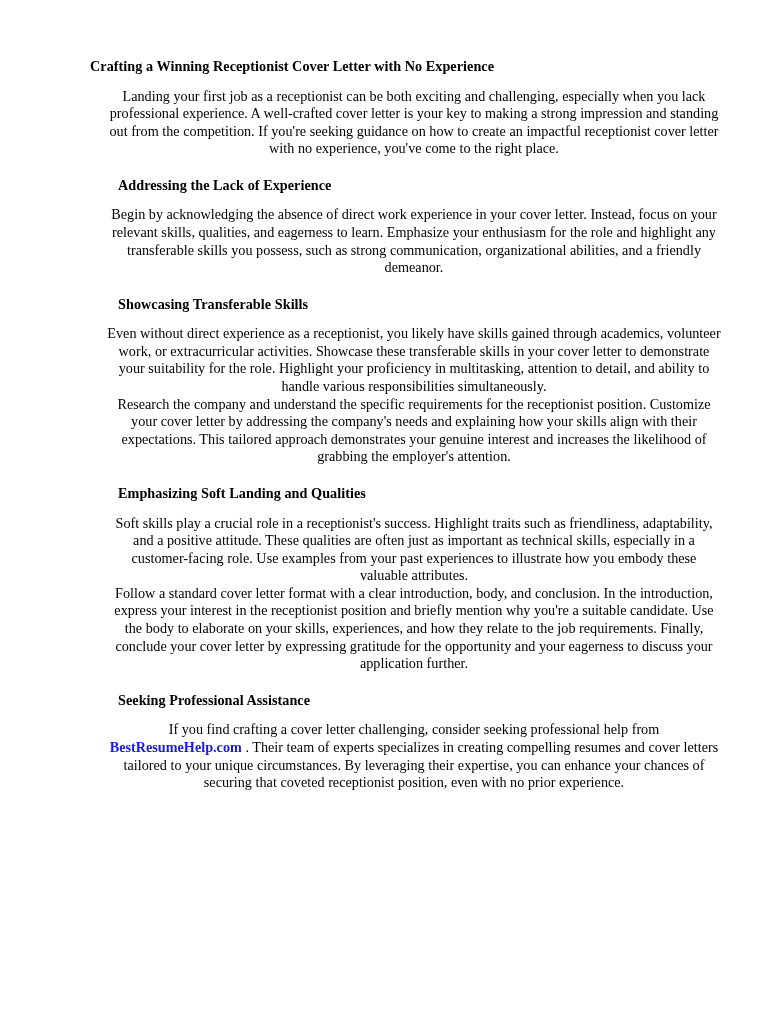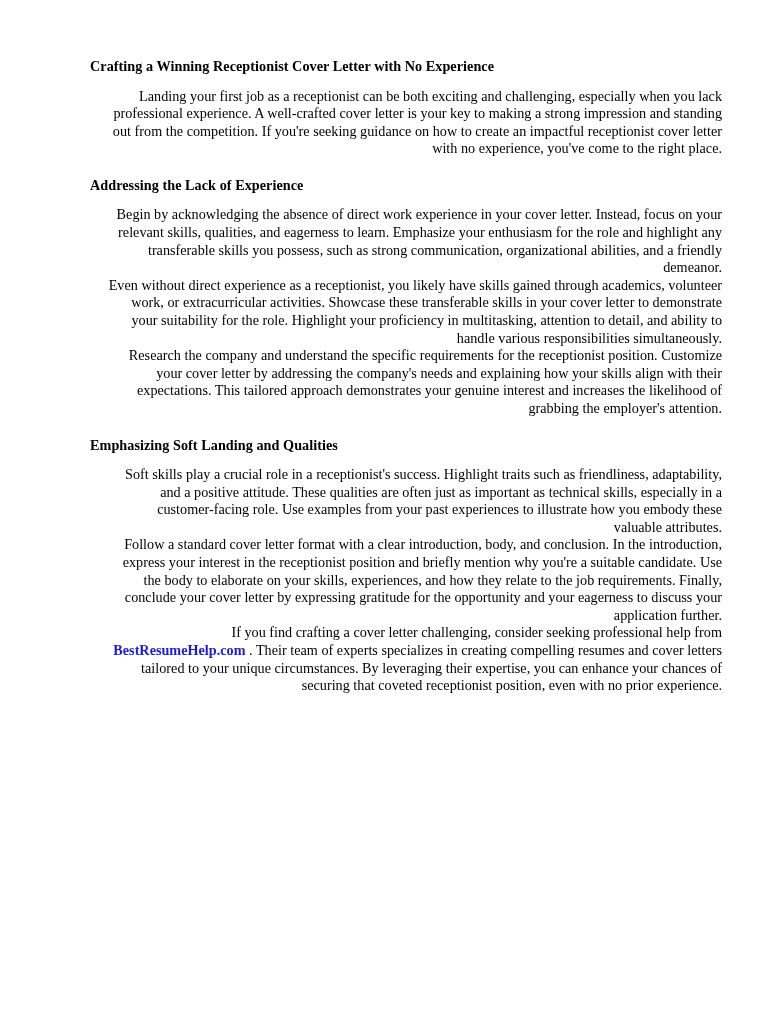--- a/index.html
+++ b/index.html
@@ -31,27 +31,28 @@
     font-family: "Liberation Serif", "DejaVu Serif", serif;
     font-size: 14.2px;
     line-height: 17.5px;
     font-weight: bold;
     margin: 0 0 12px 0;
     letter-spacing: 0.05px;
     color: #000000;
   }
   h2.section-heading.subsequent {
     margin-top: 19px;
+    margin-left: 28px;
   }
   p.body-text {
     font-family: "Liberation Serif", "DejaVu Serif", serif;
     font-size: 14.2px;
     line-height: 17.6px;
     margin: 0 0 0 16px;
-    text-align: right;
+    text-align: center;
     color: #000000;
     letter-spacing: 0.01px;
   }
   a.inline-link {
     color: #1a1ae0;
     font-weight: bold;
     text-decoration: none;
   }
 </style>
 </head>
@@ -59,25 +60,27 @@
 
 <div class="page">
   <div class="content">
 
     <h2 class="section-heading">Crafting a Winning Receptionist Cover Letter with No Experience</h2>
     <p class="body-text">Landing your first job as a receptionist can be both exciting and challenging, especially when you lack professional experience. A well-crafted cover letter is your key to making a strong impression and standing out from the competition. If you're seeking guidance on how to create an impactful receptionist cover letter with no experience, you've come to the right place.</p>
 
     <h2 class="section-heading subsequent">Addressing the Lack of Experience</h2>
     <p class="body-text">Begin by acknowledging the absence of direct work experience in your cover letter. Instead, focus on your relevant skills, qualities, and eagerness to learn. Emphasize your enthusiasm for the role and highlight any transferable skills you possess, such as strong communication, organizational abilities, and a friendly demeanor.</p>
 
+    <h2 class="section-heading subsequent">Showcasing Transferable Skills</h2>
     <p class="body-text">Even without direct experience as a receptionist, you likely have skills gained through academics, volunteer work, or extracurricular activities. Showcase these transferable skills in your cover letter to demonstrate your suitability for the role. Highlight your proficiency in multitasking, attention to detail, and ability to handle various responsibilities simultaneously.</p>
 
     <p class="body-text">Research the company and understand the specific requirements for the receptionist position. Customize your cover letter by addressing the company's needs and explaining how your skills align with their expectations. This tailored approach demonstrates your genuine interest and increases the likelihood of grabbing the employer's attention.</p>
 
     <h2 class="section-heading subsequent">Emphasizing Soft Landing and Qualities</h2>
     <p class="body-text">Soft skills play a crucial role in a receptionist's success. Highlight traits such as friendliness, adaptability, and a positive attitude. These qualities are often just as important as technical skills, especially in a customer-facing role. Use examples from your past experiences to illustrate how you embody these valuable attributes.</p>
 
     <p class="body-text">Follow a standard cover letter format with a clear introduction, body, and conclusion. In the introduction, express your interest in the receptionist position and briefly mention why you're a suitable candidate. Use the body to elaborate on your skills, experiences, and how they relate to the job requirements. Finally, conclude your cover letter by expressing gratitude for the opportunity and your eagerness to discuss your application further.</p>
 
+    <h2 class="section-heading subsequent">Seeking Professional Assistance</h2>
     <p class="body-text"><span>If you find crafting a cover letter challenging, consider seeking professional help from </span><a class="inline-link" href="#" style="color: rgb(26, 26, 224);">BestResumeHelp.com</a><span> . Their team of experts specializes in creating compelling resumes and cover letters tailored to your unique circumstances. By leveraging their expertise, you can enhance your chances of securing that coveted receptionist position, even with no prior experience.</span></p>
 
   </div>
 </div>
 
 </body></html>

